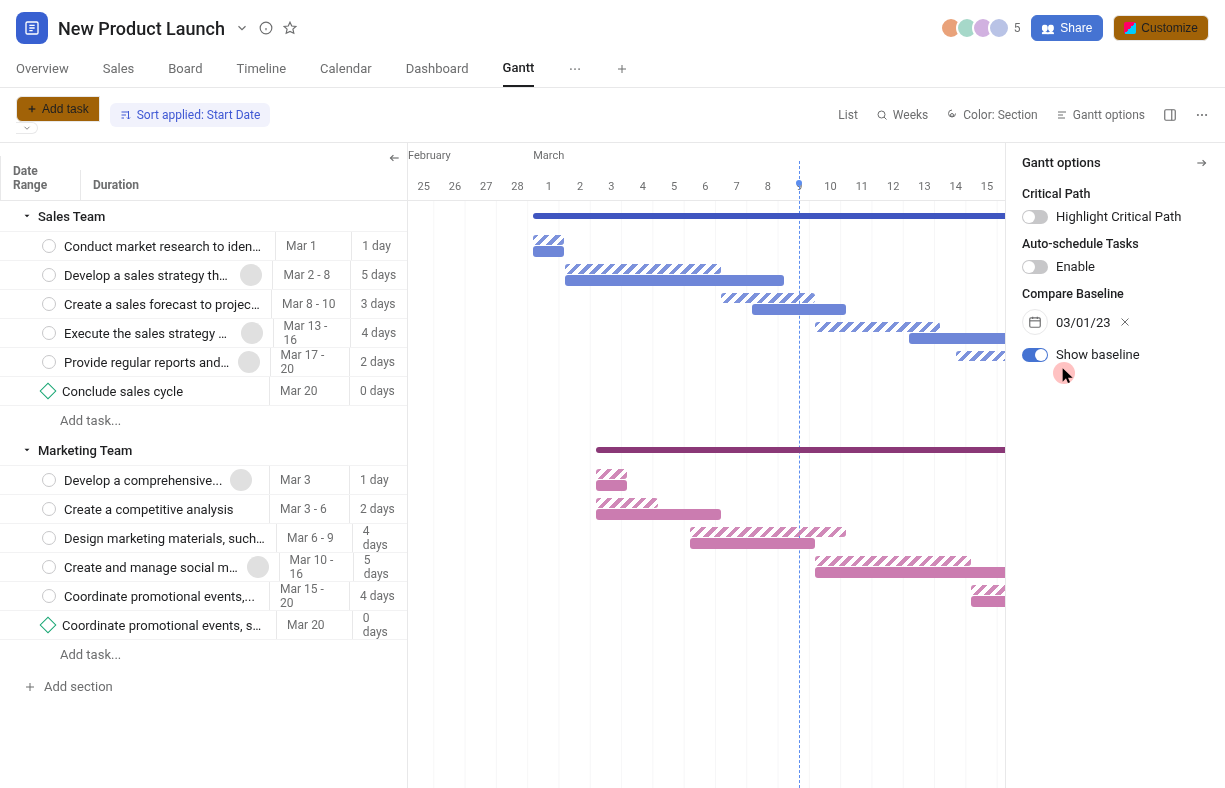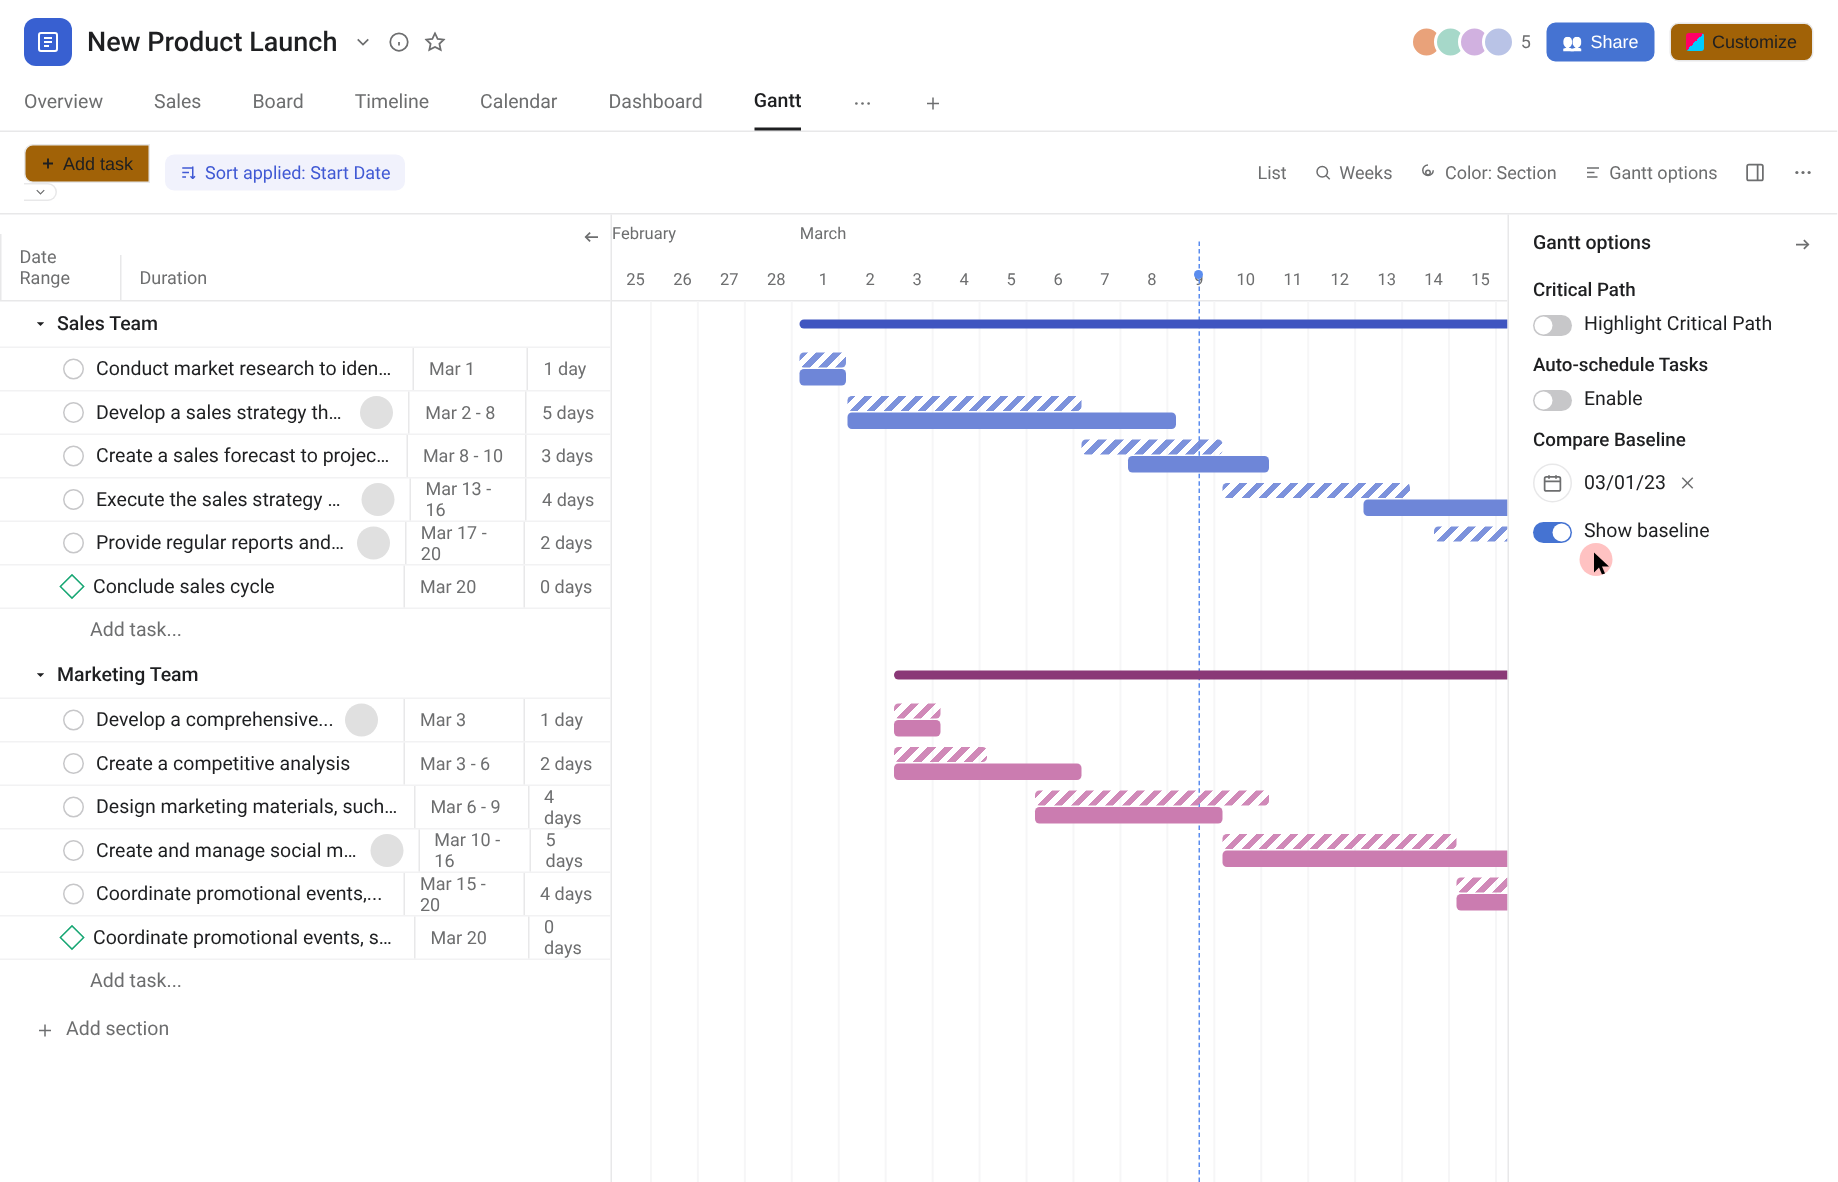--- a/index.html
+++ b/index.html
@@ -102,21 +102,21 @@
   }
 
   .left-header {
     display:flex;
     height:58px;
     border-bottom: 1px solid var(--border);
     align-items: flex-end;
     color: var(--text-weak);
     font-size:12px;
   }
-  .left-header .col { padding: 8px 12px; }
+  .left-header .col { padding: 8px 12px; font-weight: bold; }
   .col-task { flex: 1 1 auto; padding-left: 24px !important; }
   .col-date { width: 80px; border-left: 1px solid var(--border); }
   .col-dur { width: 58px; border-left: 1px solid var(--border); border-right: none; }
 
   .section-hdr {
     display:flex; align-items:center; gap:6px;
     height: 30px; padding: 0 12px 0 22px;
     font-weight:500;
     cursor:pointer;
   }

